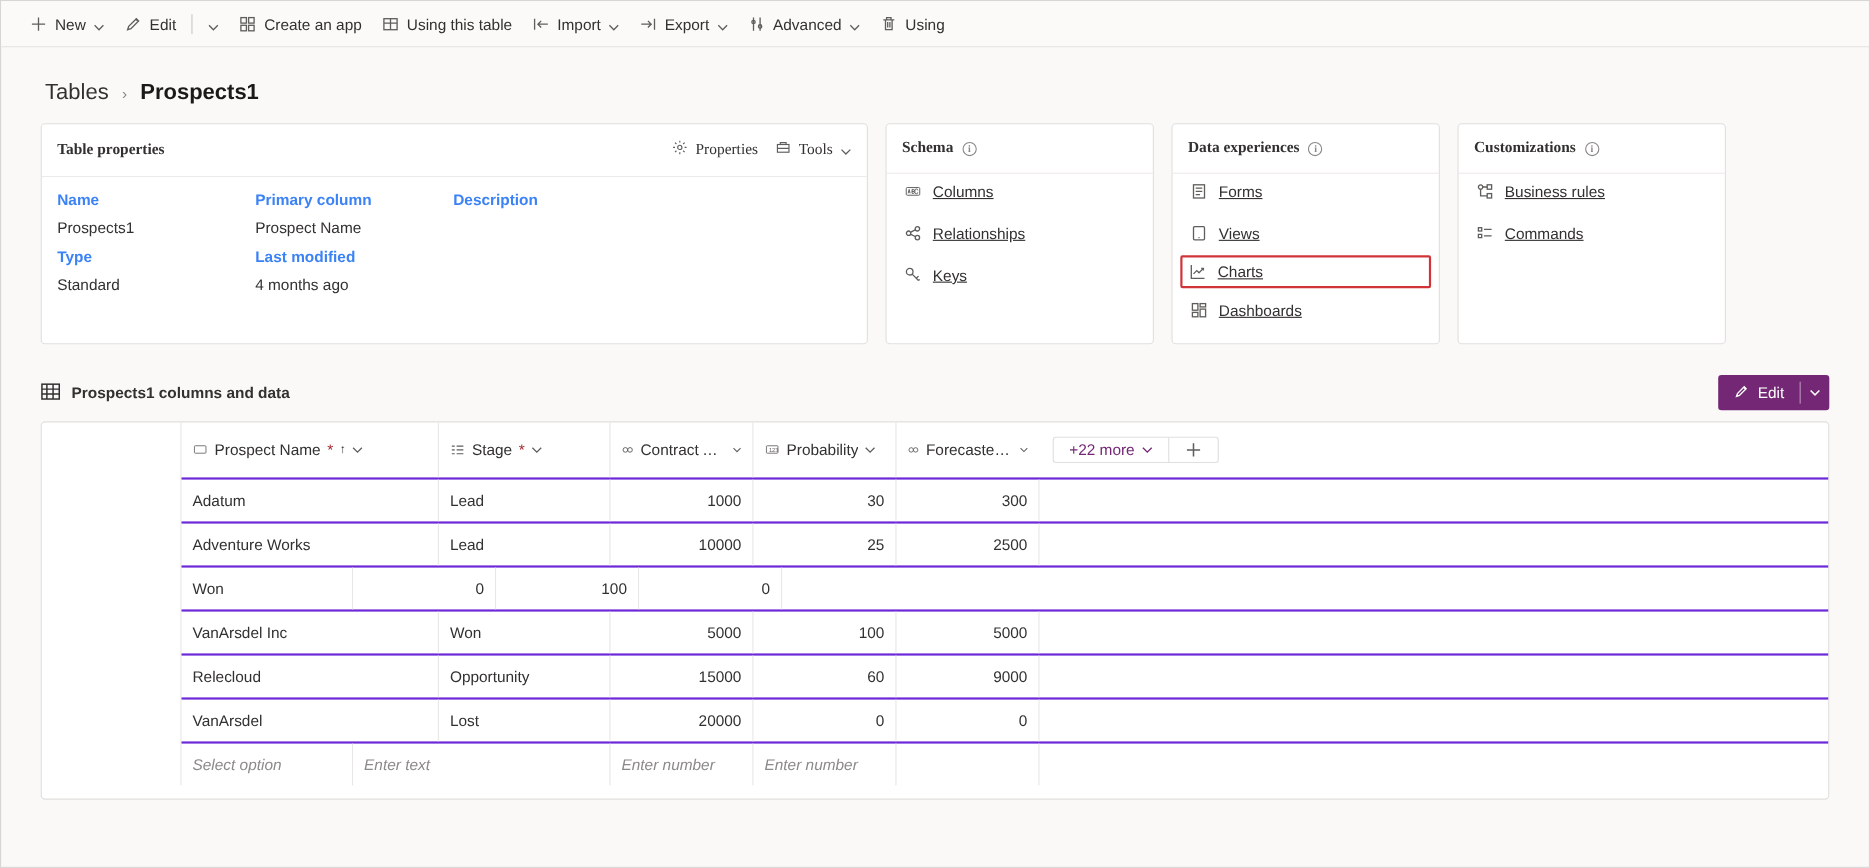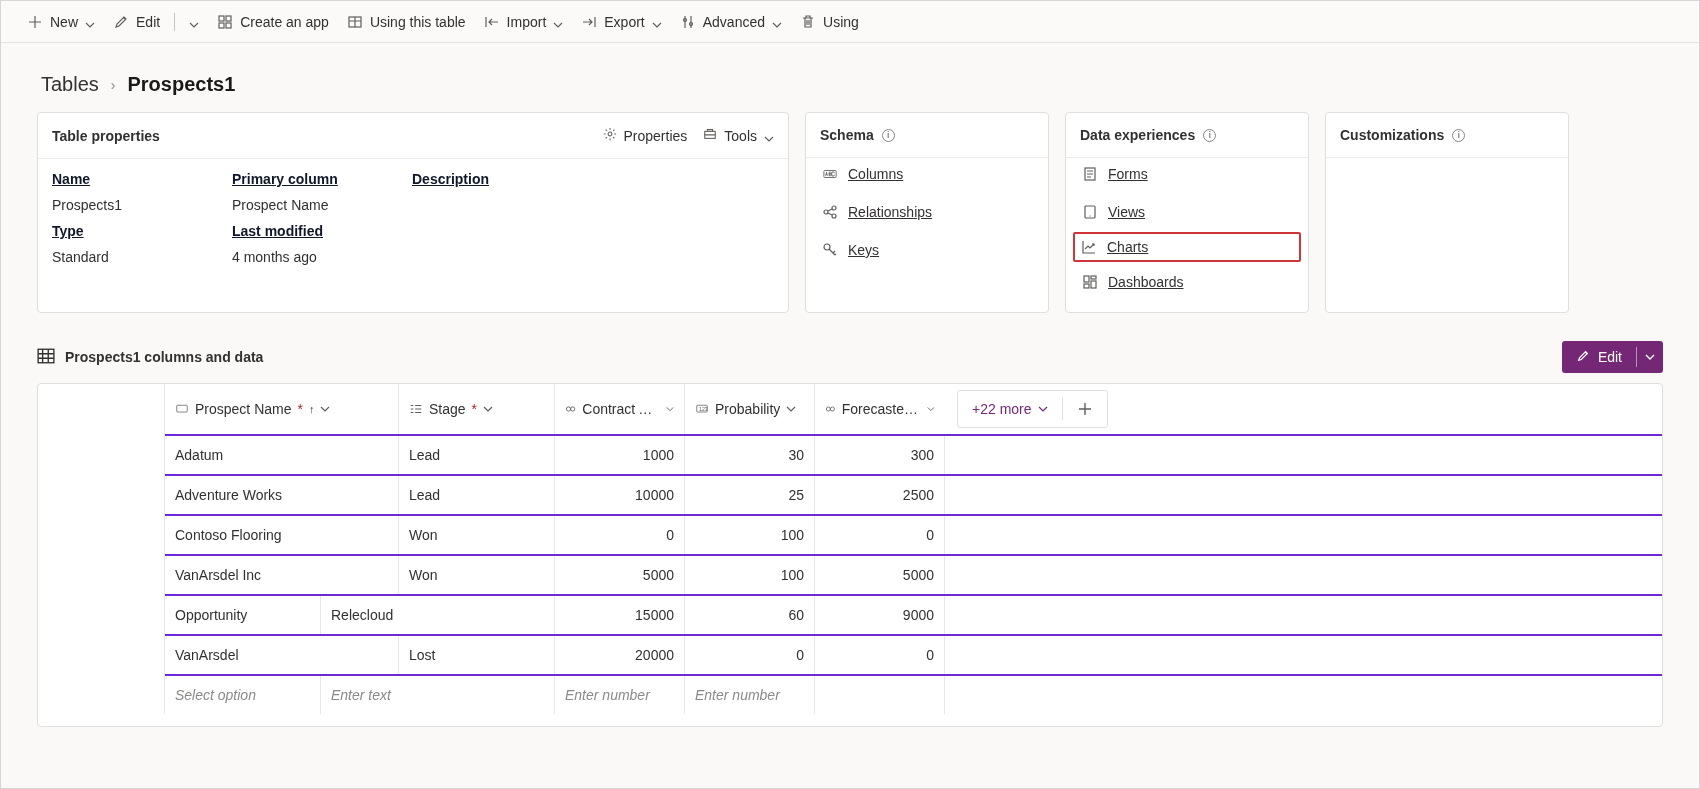--- a/index.html
+++ b/index.html
@@ -17,27 +17,27 @@
 
   
   .breadcrumb { display: flex; align-items: center; gap: 12px; padding: 30px 40px 16px 40px; }
   .breadcrumb a { color: #323130; text-decoration: none; font-size: 20px; }
   .breadcrumb .sep { color: #8a8886; }
   .breadcrumb .current { font-size: 20px; font-weight: 600; color: #1b1a19; }
 
   
   .cards { display: flex; gap: 16px; padding: 0 36px 24px 36px; }
   .card { background: #fff; border: 1px solid #e1dfdd; border-radius: 4px; flex-shrink: 0; }
-  .card-header { display: flex; align-items: center; justify-content: space-between; padding: 14px 14px; border-bottom: 1px solid #edebe9; }
+  .card-header { display: flex; align-items: center; justify-content: space-between; padding: 14px 14px; border-bottom: 1px solid #edebe9; font-family: Liberation Serif, serif; }
   .card-title { font-weight: 600; font-size: 14px; display: flex; align-items: center; gap: 8px; }
   .card-tools { display: flex; gap: 16px; align-items: center; color: #323130; }
   .card-body { padding: 12px 14px 18px 14px; }
   .card-props { width: 752px; }
   .props-grid { display: grid; grid-template-columns: 180px 180px 1fr; row-gap: 10px; font-size: 14px; }
-  .props-grid .lbl { font-weight: 600; color: #0f172a; text-decoration: underline; }
+  .props-grid .lbl { font-weight: 600; color: #3b82f6; }
   .props-grid .val { color: #323130; }
   .card-small { width: 244px; }
   .link-list { display: flex; flex-direction: column; gap: 14px; padding-top: 4px; }
   .link-item { display: flex; align-items: center; gap: 10px; cursor: pointer; padding: 4px 2px; text-decoration: underline; }
   .link-item .icon { width: 16px; height: 16px; display: flex; align-items: center; justify-content: center; }
   .link-item svg { stroke: #605e5c; }
   .highlight-box { border: 2px solid #d13438; border-radius: 2px; padding: 5px 6px !important; margin: -6px -7px; }
 
   
   .table-section { padding: 0 36px; }
@@ -52,21 +52,21 @@
   .grid-wrap { background: #fff; border: 1px solid #e1dfdd; border-radius: 4px; margin-top: 6px; padding-bottom: 12px;}
   .grid-inner { display: flex; }
   .gutter { width: 127px; border-right: 1px solid #e9e7e5; }
   .grid-main { flex: 1; }
   .grid-head { display: flex; height: 50px; align-items: center; }
   .col { border-right: 1px solid #e9e7e5; padding: 0 10px; height: 100%; display: flex; align-items: center; gap: 6px; font-size: 14px; }
   .col .coltxt { white-space: nowrap; overflow: hidden; text-overflow: ellipsis; }
   .col .req { color: #a4262c; }
   .col svg { stroke: #605e5c; }
   .w-name { width: 234px; } .w-stage { width: 156px; } .w-num { width: 130px; }
-  .extra-head { display: flex; align-items: center; margin-left: 12px; gap: 8px; border: 1px solid #e1dfdd; border-radius: 3px; height: 38px; padding: 0 8px; }
+  .extra-head { display: flex; align-items: center; margin-left: 12px; gap: 8px; border: 1px solid #e1dfdd; border-radius: 3px; height: 24px; padding: 0 8px; }
   .more-link { color: #742774; cursor: pointer; padding: 4px 6px; display:flex; gap:6px; align-items: center; }
   .vsep { width:1px; height:22px; background:#e1dfdd; }
   .addcol { display:flex; align-items:center; padding: 4px 6px; cursor:pointer;}
   .grid-body .row { display: flex; height: 40px; border-top: 2px solid #6d28d9; }
   .cell { padding: 0 10px; display: flex; align-items: center; border-right: 1px solid #e9e7e5; }
   .cell.num { justify-content: flex-end; }
   .ph { color: #8c8a88; font-style: italic; }
   .info-circle { width: 13px; height: 13px; border: 1px solid #8a8886; border-radius: 50%; display: inline-flex; align-items: center; justify-content: center; font-size: 9px; color: #8a8886; line-height:1; }
   .tool-item { display:inline-flex; align-items:center; gap:7px; cursor:pointer;}
   .sort-arrow{font-size:11px;}
@@ -306,20 +306,42 @@
       </div>
     </div>
 
     <div class="card card-small">
       <div class="card-header">
           <div class="card-title">
             <span>Customizations</span> 
             <span class="info-circle">i</span>
           </div>
         </div>
+      <div class="card-body link-list">
+        <div class="link-item">
+          <span class="icon">
+              <svg viewBox="0 0 16 16" width="16" height="16" fill="none" stroke-width="1.2">
+                <circle cx="4" cy="4" r="2"></circle>
+                <rect x="10" y="2" width="4" height="4"></rect>
+                <rect x="10" y="10" width="4" height="4"></rect>
+                <path d="M6 4h4M4 6v6h6"></path>
+              </svg>
+            </span>
+          <span>Business rules</span>
+        </div>
+        <div class="link-item">
+          <span class="icon">
+              <svg viewBox="0 0 16 16" width="16" height="16" fill="none" stroke-width="1.2">
+                <rect x="2" y="3" width="3" height="3"></rect>
+                <path d="M7 4.5h7M2 9h3v3H2zM7 10.5h7"></path>
+              </svg>
+            </span>
+          <span>Commands</span>
+        </div>
+      </div>
     </div>
   </div>
 
   <div class="table-section">
     <div class="table-sec-head">
       <div class="table-sec-title">
         <span class="icon"><svg viewBox="0 0 16 16" width="18" height="18" fill="none" stroke="#323130" stroke-width="1.2">
               <rect x="1" y="2" width="14" height="12"></rect>
               <path d="M1 6h14M1 10h14M5 2v12M10 2v12"></path>
             </svg></span>
@@ -421,36 +443,35 @@
                 <div class="cell w-num num">300</div>
               </div>
               <div class="row">
                 <div class="cell w-name">Adventure Works</div>
                 <div class="cell w-stage">Lead</div>
                 <div class="cell w-num num">10000</div>
                 <div class="cell w-num num">25</div>
                 <div class="cell w-num num">2500</div>
               </div>
               <div class="row">
-                <div class="cell w-name">Contoso Flooring</div>
                 <div class="cell w-stage">Won</div>
                 <div class="cell w-num num">0</div>
                 <div class="cell w-num num">100</div>
                 <div class="cell w-num num">0</div>
               </div>
               <div class="row">
                 <div class="cell w-name">VanArsdel Inc</div>
                 <div class="cell w-stage">Won</div>
                 <div class="cell w-num num">5000</div>
                 <div class="cell w-num num">100</div>
                 <div class="cell w-num num">5000</div>
               </div>
               <div class="row">
+                <div class="cell w-name">Relecloud</div>
                 <div class="cell w-stage">Opportunity</div>
-                <div class="cell w-name">Relecloud</div>
                 <div class="cell w-num num">15000</div>
                 <div class="cell w-num num">60</div>
                 <div class="cell w-num num">9000</div>
               </div>
               <div class="row">
                 <div class="cell w-name">VanArsdel</div>
                 <div class="cell w-stage">Lost</div>
                 <div class="cell w-num num">20000</div>
                 <div class="cell w-num num">0</div>
                 <div class="cell w-num num">0</div>

